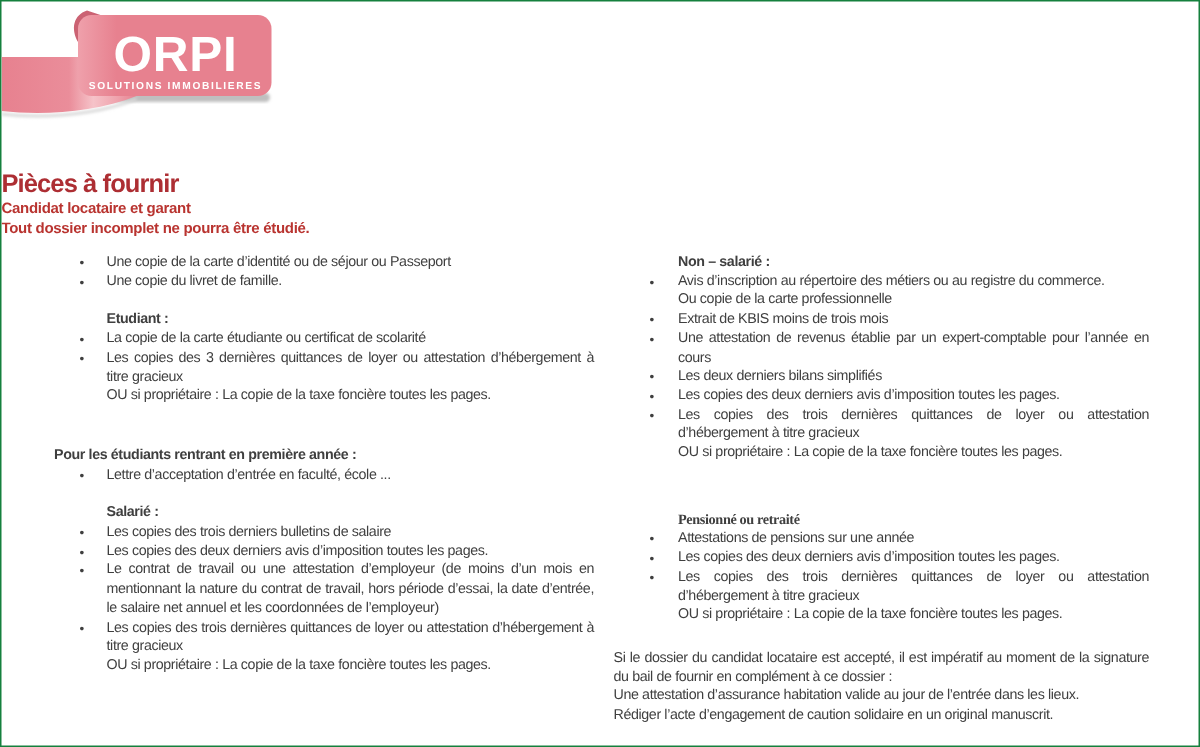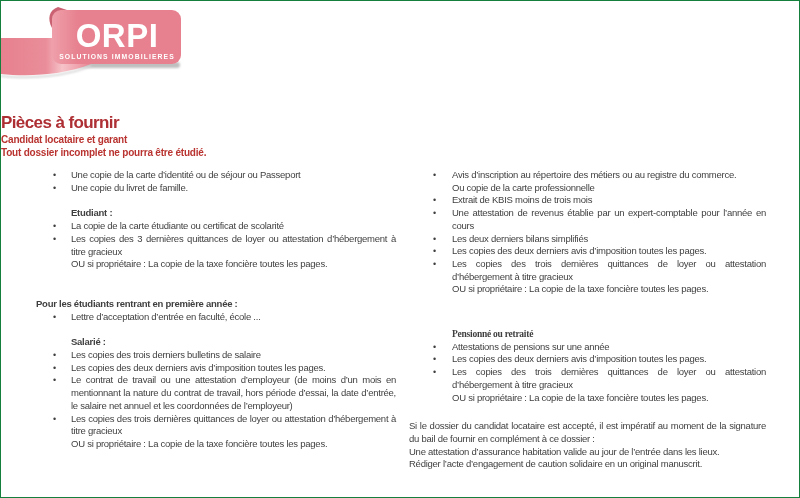--- a/index.html
+++ b/index.html
@@ -100,20 +100,21 @@
       <div class="heading inset" style="margin-top: 13px;">Salarié :</div>
       <div class="block">
         <div class="line bullet">Les copies des trois derniers bulletins de salaire</div>
         <div class="line bullet">Les copies des deux derniers avis d’imposition <b>toutes les pages</b>.</div>
         <div class="line bullet justify">Le contrat de travail ou <b>une attestation d’employeur</b> (de moins d’un mois en mentionnant la nature du contrat de travail, hors période d’essai, la date d’entrée, le salaire net annuel et les coordonnées de l’employeur)</div>
         <div class="line bullet justify">Les copies des trois dernières quittances de loyer ou attestation d’hébergement à titre gracieux</div>
         <div class="line">OU si propriétaire : La copie de la taxe foncière <b>toutes les pages</b>.</div>
       </div>
     </div>
   <div class="col" id="col-right">
+      <div class="heading inset">Non – salarié :</div>
       <div class="block">
         <div class="line bullet">Avis d’inscription au répertoire des métiers ou au registre du commerce.</div>
         <div class="line">Ou copie de la carte professionnelle</div>
         <div class="line bullet">Extrait de KBIS moins de trois mois</div>
         <div class="line bullet justify">Une attestation de revenus établie par un expert-comptable pour l’année en cours</div>
         <div class="line bullet">Les deux derniers bilans simplifiés</div>
         <div class="line bullet">Les copies des deux derniers avis d’imposition <b>toutes les pages</b>.</div>
         <div class="line bullet justify">Les copies des trois dernières quittances de loyer ou attestation d’hébergement à titre gracieux</div>
         <div class="line">OU si propriétaire : La copie de la taxe foncière <b>toutes les pages</b>.</div>
       </div>

